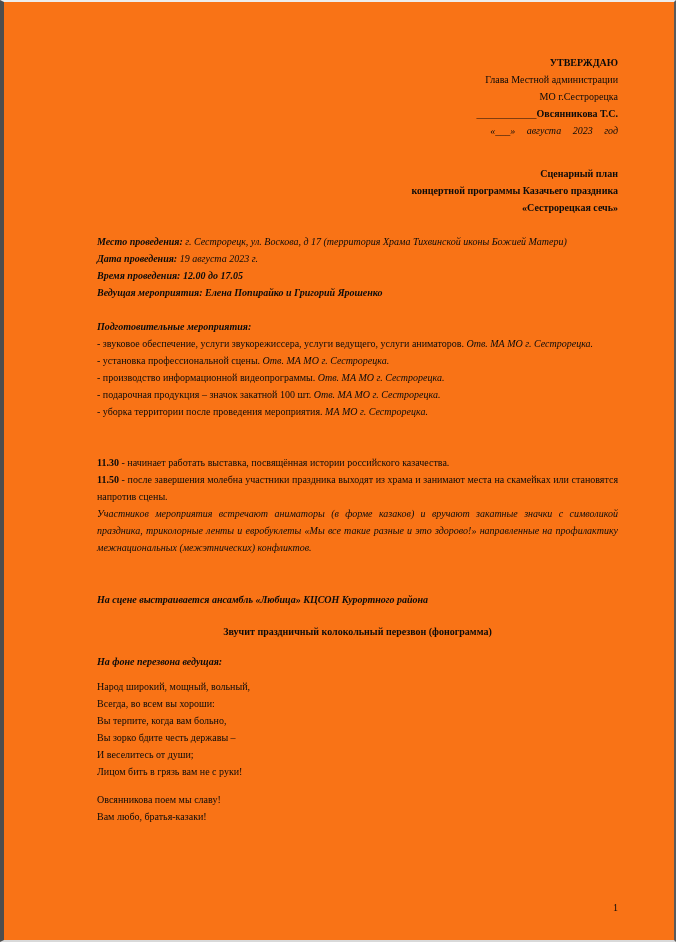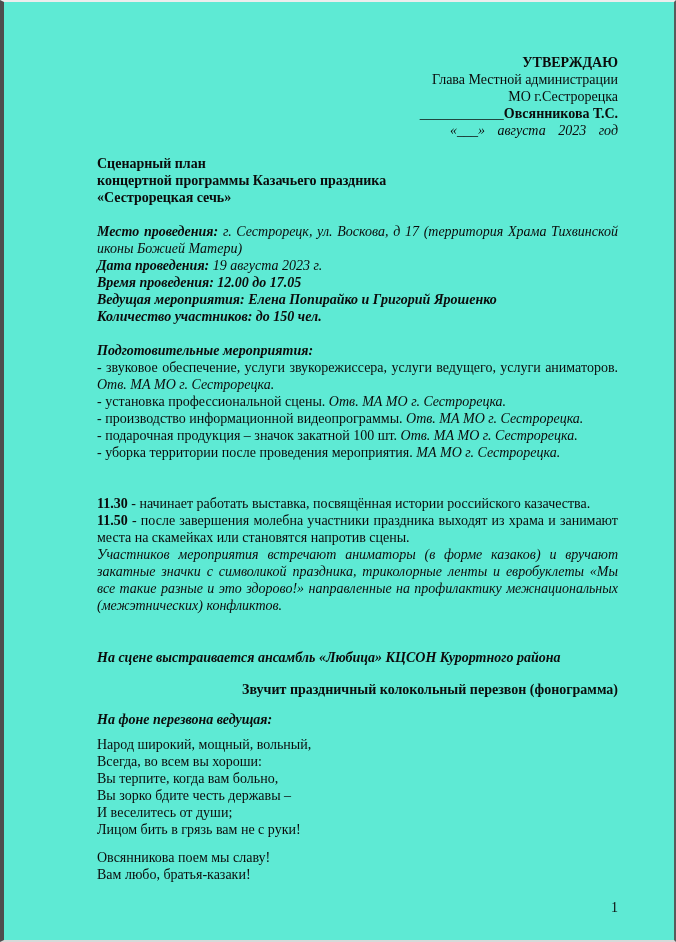--- a/index.html
+++ b/index.html
@@ -5,51 +5,51 @@
   html, body {
     margin: 0;
     padding: 0;
     background: #ffffff;
   }
   .page {
     position: relative;
     width: 676px;
     height: 942px;
     box-sizing: border-box;
-    background: #5eead4;
+    background: #f97316;
     border-left: 4px solid #4e4e4e;
     border-right: 2px solid #5a5a5a;
     border-top: 2px solid #ededed;
     border-bottom: 2px solid #d9d9d9;
     overflow: hidden;
     font-family: "Liberation Serif", "DejaVu Serif", serif;
-    font-size: 14px;
+    font-size: 10px;
     line-height: 17px;
     color: #0b0b0b;
   }
   .content {
     box-sizing: border-box;
     padding: 52px 56px 0 93px;
     width: 100%;
     height: 100%;
   }
   p { margin: 0; }
   .b  { font-weight: bold; }
   .i  { font-style: italic; }
   .bi { font-weight: bold; font-style: italic; }
   .center { text-align: center; }
   .justify { text-align: justify; }
   .approval { text-align: right; }
   .date-line { word-spacing: 9px; font-style: italic; }
-  .title-block { margin-top: 16px; text-align: left; font-weight: bold; }
+  .title-block { margin-top: 26px; text-align: right; font-weight: bold; }
   .details-block { margin-top: 17px; }
   .prep-block { margin-top: 17px; }
   .timeline-block { margin-top: 34px; }
   .stage-direction { margin-top: 35px; }
-  .sound-cue { margin-top: 15px; text-align: right; }
+  .sound-cue { margin-top: 15px; }
   .host-cue { margin-top: 13px; }
   .poem { margin-top: 8px; }
   .stanza2 { margin-top: 11px; }
   .page-number {
     position: absolute;
     top: 897px;
     right: 56px;
   }
 </style>
 </head>
@@ -70,21 +70,20 @@
       <p>Сценарный план</p>
       <p>концертной программы Казачьего праздника</p>
       <p>«Сестрорецкая сечь»</p>
     </div>
 
     <div class="details-block">
       <p class="i justify"><span class="bi">Место проведения:</span> <span>г. Сестрорецк, ул. Воскова, д 17 (территория Храма Тихвинской иконы Божией Матери)</span></p>
       <p class="i"><span class="bi">Дата проведения:</span> <span>19 августа 2023 г.</span></p>
       <p class="bi"><span>Время проведения:</span> <span>12.00 до 17.05</span></p>
       <p class="bi"><span>Ведущая мероприятия:</span> <span>Елена Попирайко и Григорий Ярошенко</span></p>
-      <p class="bi"><span>Количество участников:</span> <span>до 150 чел.</span></p>
     </div>
 
     <div class="prep-block">
       <p class="bi">Подготовительные мероприятия:</p>
       <p class="justify"><span>- звуковое обеспечение, услуги звукорежиссера, услуги ведущего, услуги аниматоров.</span> <span class="i">Отв. МА МО г. Сестрорецка.</span></p>
       <p><span>- установка профессиональной сцены.</span> <span class="i">Отв. МА МО г. Сестрорецка.</span></p>
       <p><span>- производство информационной видеопрограммы.</span> <span class="i">Отв. МА МО г. Сестрорецка.</span></p>
       <p><span>- подарочная продукция – значок закатной 100 шт.</span> <span class="i">Отв. МА МО г. Сестрорецка.</span></p>
       <p><span>- уборка территории после проведения мероприятия.</span> <span class="i">МА МО г. Сестрорецка.</span></p>
     </div>

